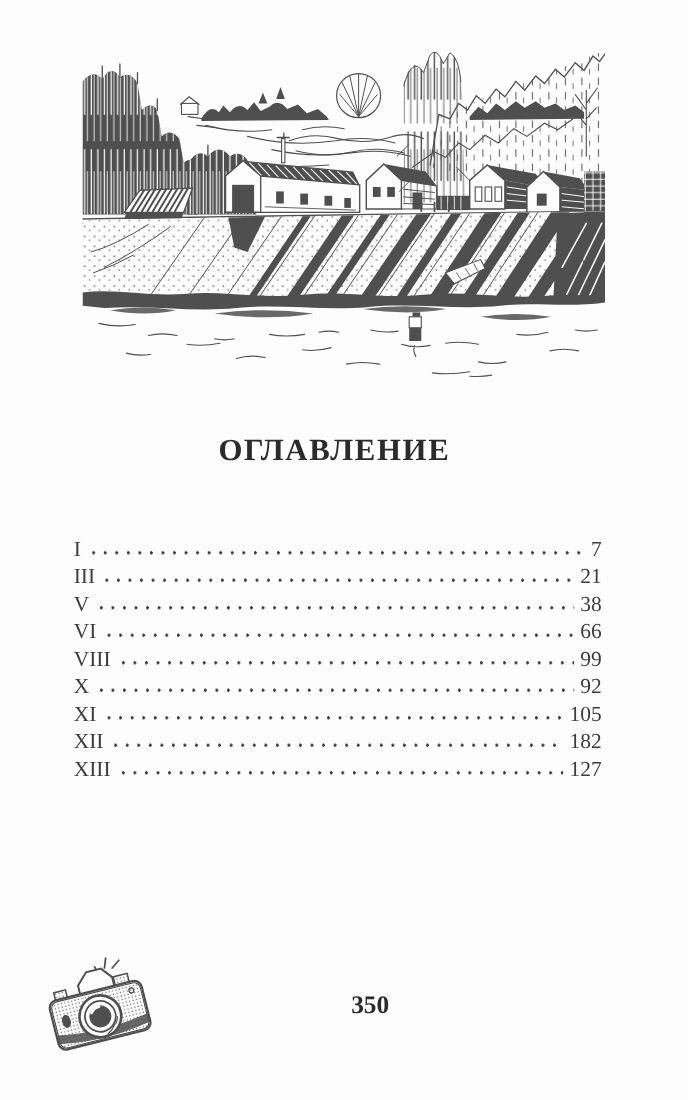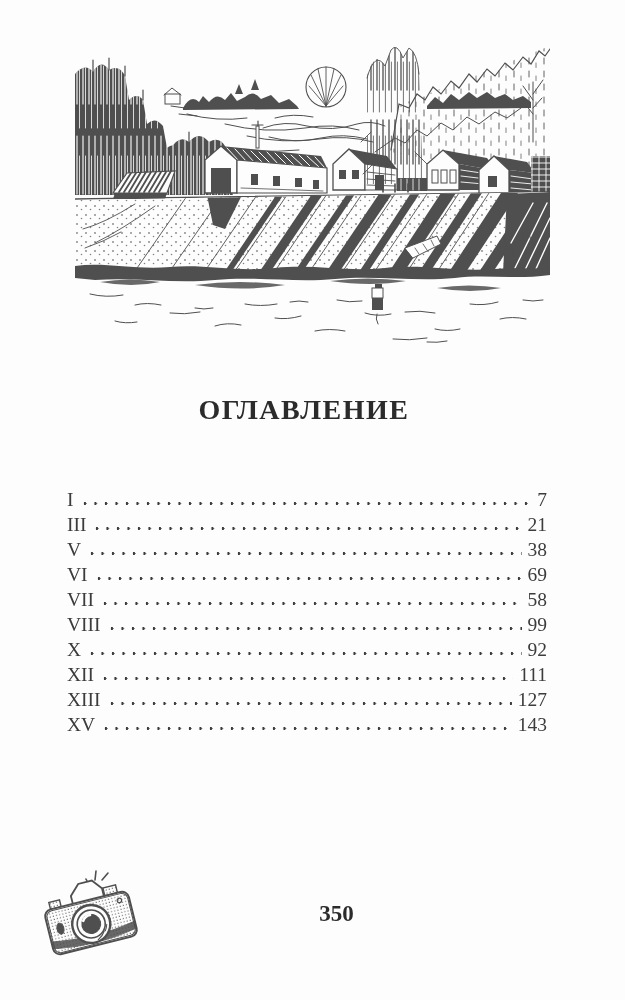--- a/index.html
+++ b/index.html
@@ -257,51 +257,46 @@
         <span class="toc-page">21</span>
       </div>
     <div class="toc-row">
         <span class="toc-chapter">V</span>
         <span class="toc-leader"></span>
         <span class="toc-page">38</span>
       </div>
     <div class="toc-row">
         <span class="toc-chapter">VI</span>
         <span class="toc-leader"></span>
-        <span class="toc-page">69</span>
-      </div>
-    <div class="toc-row">
-        <span class="toc-chapter">VII</span>
-        <span class="toc-leader"></span>
-        <span class="toc-page">58</span>
+        <span class="toc-page">66</span>
       </div>
     <div class="toc-row">
         <span class="toc-chapter">VIII</span>
         <span class="toc-leader"></span>
         <span class="toc-page">99</span>
       </div>
     <div class="toc-row">
         <span class="toc-chapter">X</span>
         <span class="toc-leader"></span>
         <span class="toc-page">92</span>
       </div>
     <div class="toc-row">
+        <span class="toc-chapter">XI</span>
+        <span class="toc-leader"></span>
+        <span class="toc-page">105</span>
+      </div>
+    <div class="toc-row">
         <span class="toc-chapter">XII</span>
         <span class="toc-leader"></span>
-        <span class="toc-page">111</span>
+        <span class="toc-page">182</span>
       </div>
     <div class="toc-row">
         <span class="toc-chapter">XIII</span>
         <span class="toc-leader"></span>
         <span class="toc-page">127</span>
-      </div>
-    <div class="toc-row">
-        <span class="toc-chapter">XV</span>
-        <span class="toc-leader"></span>
-        <span class="toc-page">143</span>
       </div>
   </div>
 
   <svg class="camera-illustration" viewBox="0 0 112 100" fill="none" stroke-linecap="round">
     <defs>
       <pattern id="camdots" width="3.2" height="3.2" patternUnits="userSpaceOnUse">
         <circle cx="1" cy="1" r="0.62" fill="currentColor"></circle>
       </pattern>
     </defs>
     <g stroke="currentColor" stroke-width="1.6">

